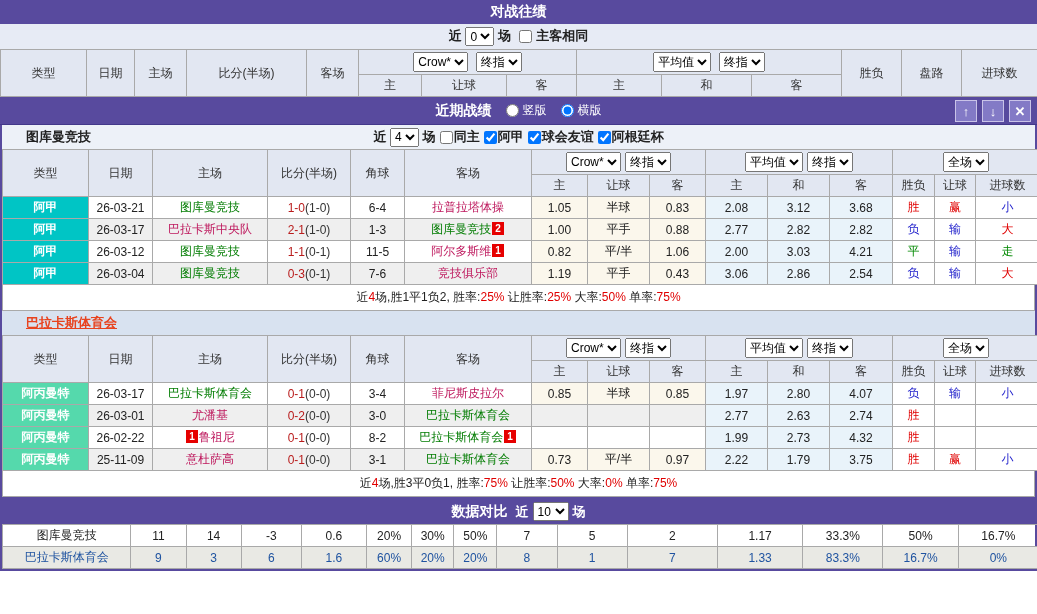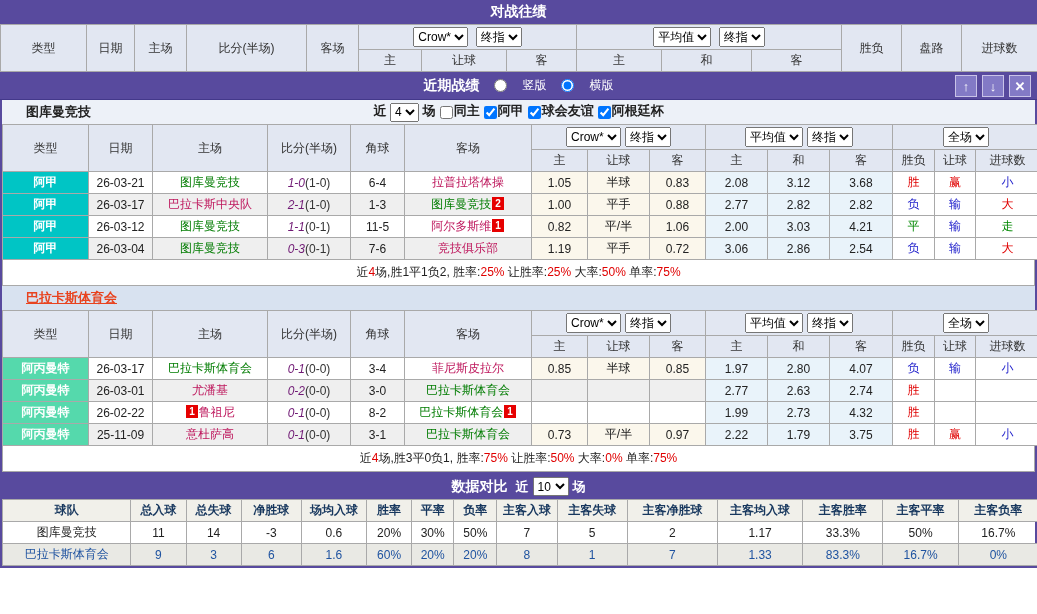--- a/index.html
+++ b/index.html
@@ -7,21 +7,21 @@
   .page { width:1037px; }
 
   
   .titlebar { background:#584A9E; color:#fff; font-weight:bold; font-size:14px;
               display:flex; align-items:center; justify-content:center; position:relative; }
   .bar1 { height:24px; }
   .bar2 { height:28px; border-bottom:1px solid #43388A; }
   .bar3 { height:25px; }
   .bar-title { margin-right:10px; }
   .radio-group { font-weight:normal; font-size:12px; display:flex; align-items:center; gap:10px; }
-  .radio-group label { display:flex; align-items:center; gap:15px; cursor:pointer; }
+  .radio-group label { display:flex; align-items:center; gap:3px; cursor:pointer; }
   .win-buttons { position:absolute; right:6px; top:3px; display:flex; gap:5px; }
   .win-buttons button { width:22px; height:22px; background:#837AC6; border:1px solid #C9C3E8;
                         color:#fff; font-weight:bold; font-size:13px; line-height:1; cursor:pointer; padding:0; }
 
   
   .filterrow { background:#E7EBF5; text-align:center; padding:3px 0; font-size:13px; font-weight:bold; color:#222; }
   .filterrow select, .sec-filter select, .bar-filter select { font-size:12px; height:19px; vertical-align:middle; }
   input[type="checkbox"], input[type="radio"] { vertical-align:middle; margin:0 1px 0 4px; }
 
   
@@ -45,21 +45,21 @@
   td.c-type.t1 { background:#00C5C5; }
   td.c-type.t2 { background:#55D9AC; }
   td.c-cream { background:#FBF7EC; }
   tr.stripe td.c-cream { background:#FBF7EC; }
   td.c-blue { background:#E9F3FA; }
   td.c-res { background:#fff; font-weight:normal; }
   .team { color:#be185d; }
   .team.green { color:#007C00; }
   .badge { display:inline-block; background:#E60000; color:#fff; font-size:10px; font-weight:bold;
            padding:0 3px; margin:0 1px; line-height:13px; vertical-align:1px; }
-  .ft { color:#701a75;font-style:italic; }
+  .ft { color:#b91c1c; }
   .ht { color:#333; }
   .red { color:#E00000; }
   .blue { color:#2222CC; }
   .green { color:#008800; }
   .summary-row { text-align:center; padding:4px 0; font-size:12px; color:#222; background:#fff;
                  border-left:1px solid #A9A9A9; border-right:1px solid #A9A9A9; border-bottom:1px solid #A9A9A9; }
   .summary-row .red { color:#E00000; }
 
   
   .comp-panel { border:2px solid #584A9E; border-top:none; }
@@ -68,20 +68,29 @@
   tr.comp-blue td { background:#E9E9E4; color:#1F53A0; }
   .bar-filter { font-size:13px; font-weight:bold; margin-left:8px; display:flex; align-items:center; gap:4px; }
 </style>
 </head>
 <body>
 
 <div class="page">
 
   <div class="titlebar bar1">
     <span>对战往绩</span>
+  </div>
+  <div class="filterrow">
+    <span>近</span>
+    <select>
+      <option>0</option>
+    </select>
+    <span>场</span>
+    <input type="checkbox" id="h2h-same-cb" style="">
+    <span>主客相同</span>
   </div>
 
   <table class="grid h2h">
     <colgroup>
       <col style="width:86px">
         <col style="width:48px">
         <col style="width:52px">
         <col style="width:120px">
       <col style="width:52px">
         <col style="width:63px">
@@ -241,21 +250,21 @@
           </tr>
           <tr class="stripe">
             <td class="c-type t1">阿甲</td>
             <td class="c-plain">26-03-04</td>
             <td class="c-plain"><span class="team green">图库曼竞技</span></td>
             <td class="c-plain"><span class="ft">0-3</span><span class="ht">(0-1)</span></td>
             <td class="c-plain">7-6</td>
             <td class="c-plain"><span class="team">竞技俱乐部</span></td>
             <td class="c-cream">1.19</td>
             <td class="c-cream">平手</td>
-            <td class="c-cream">0.72</td>
+            <td class="c-cream">0.43</td>
             <td class="c-blue">3.06</td>
             <td class="c-blue">2.86</td>
             <td class="c-blue">2.54</td>
             <td class="c-res blue">负</td>
             <td class="c-res blue">输</td>
             <td class="c-res red">大</td>
           </tr>
         </tbody>
       </table>
       <div class="summary-row"><span>近</span><span class="red">4</span><span>场,胜1平1负2, 胜率:</span><span class="red">25%</span><span> 让胜率:</span><span class="red">25%</span><span> 大率:</span><span class="red">50%</span><span> 单率:</span><span class="red">75%</span></div>
@@ -399,37 +408,20 @@
           <col style="width:43px">
         <col style="width:60px">
           <col style="width:70px">
           <col style="width:90px">
           <col style="width:85px">
         <col style="width:80px">
           <col style="width:75px">
           <col style="width:80px">
       </colgroup>
       <tbody>
-          <tr class="comp-hdr">
-            <td>球队</td>
-            <td>总入球</td>
-            <td>总失球</td>
-            <td>净胜球</td>
-            <td>场均入球</td>
-            <td>胜率</td>
-            <td>平率</td>
-            <td>负率</td>
-            <td>主客入球</td>
-            <td>主客失球</td>
-            <td>主客净胜球</td>
-            <td>主客均入球</td>
-            <td>主客胜率</td>
-            <td>主客平率</td>
-            <td>主客负率</td>
-          </tr>
           <tr>
             <td>图库曼竞技</td>
             <td>11</td>
             <td>14</td>
             <td>-3</td>
             <td>0.6</td>
             <td>20%</td>
             <td>30%</td>
             <td>50%</td>
             <td>7</td>

